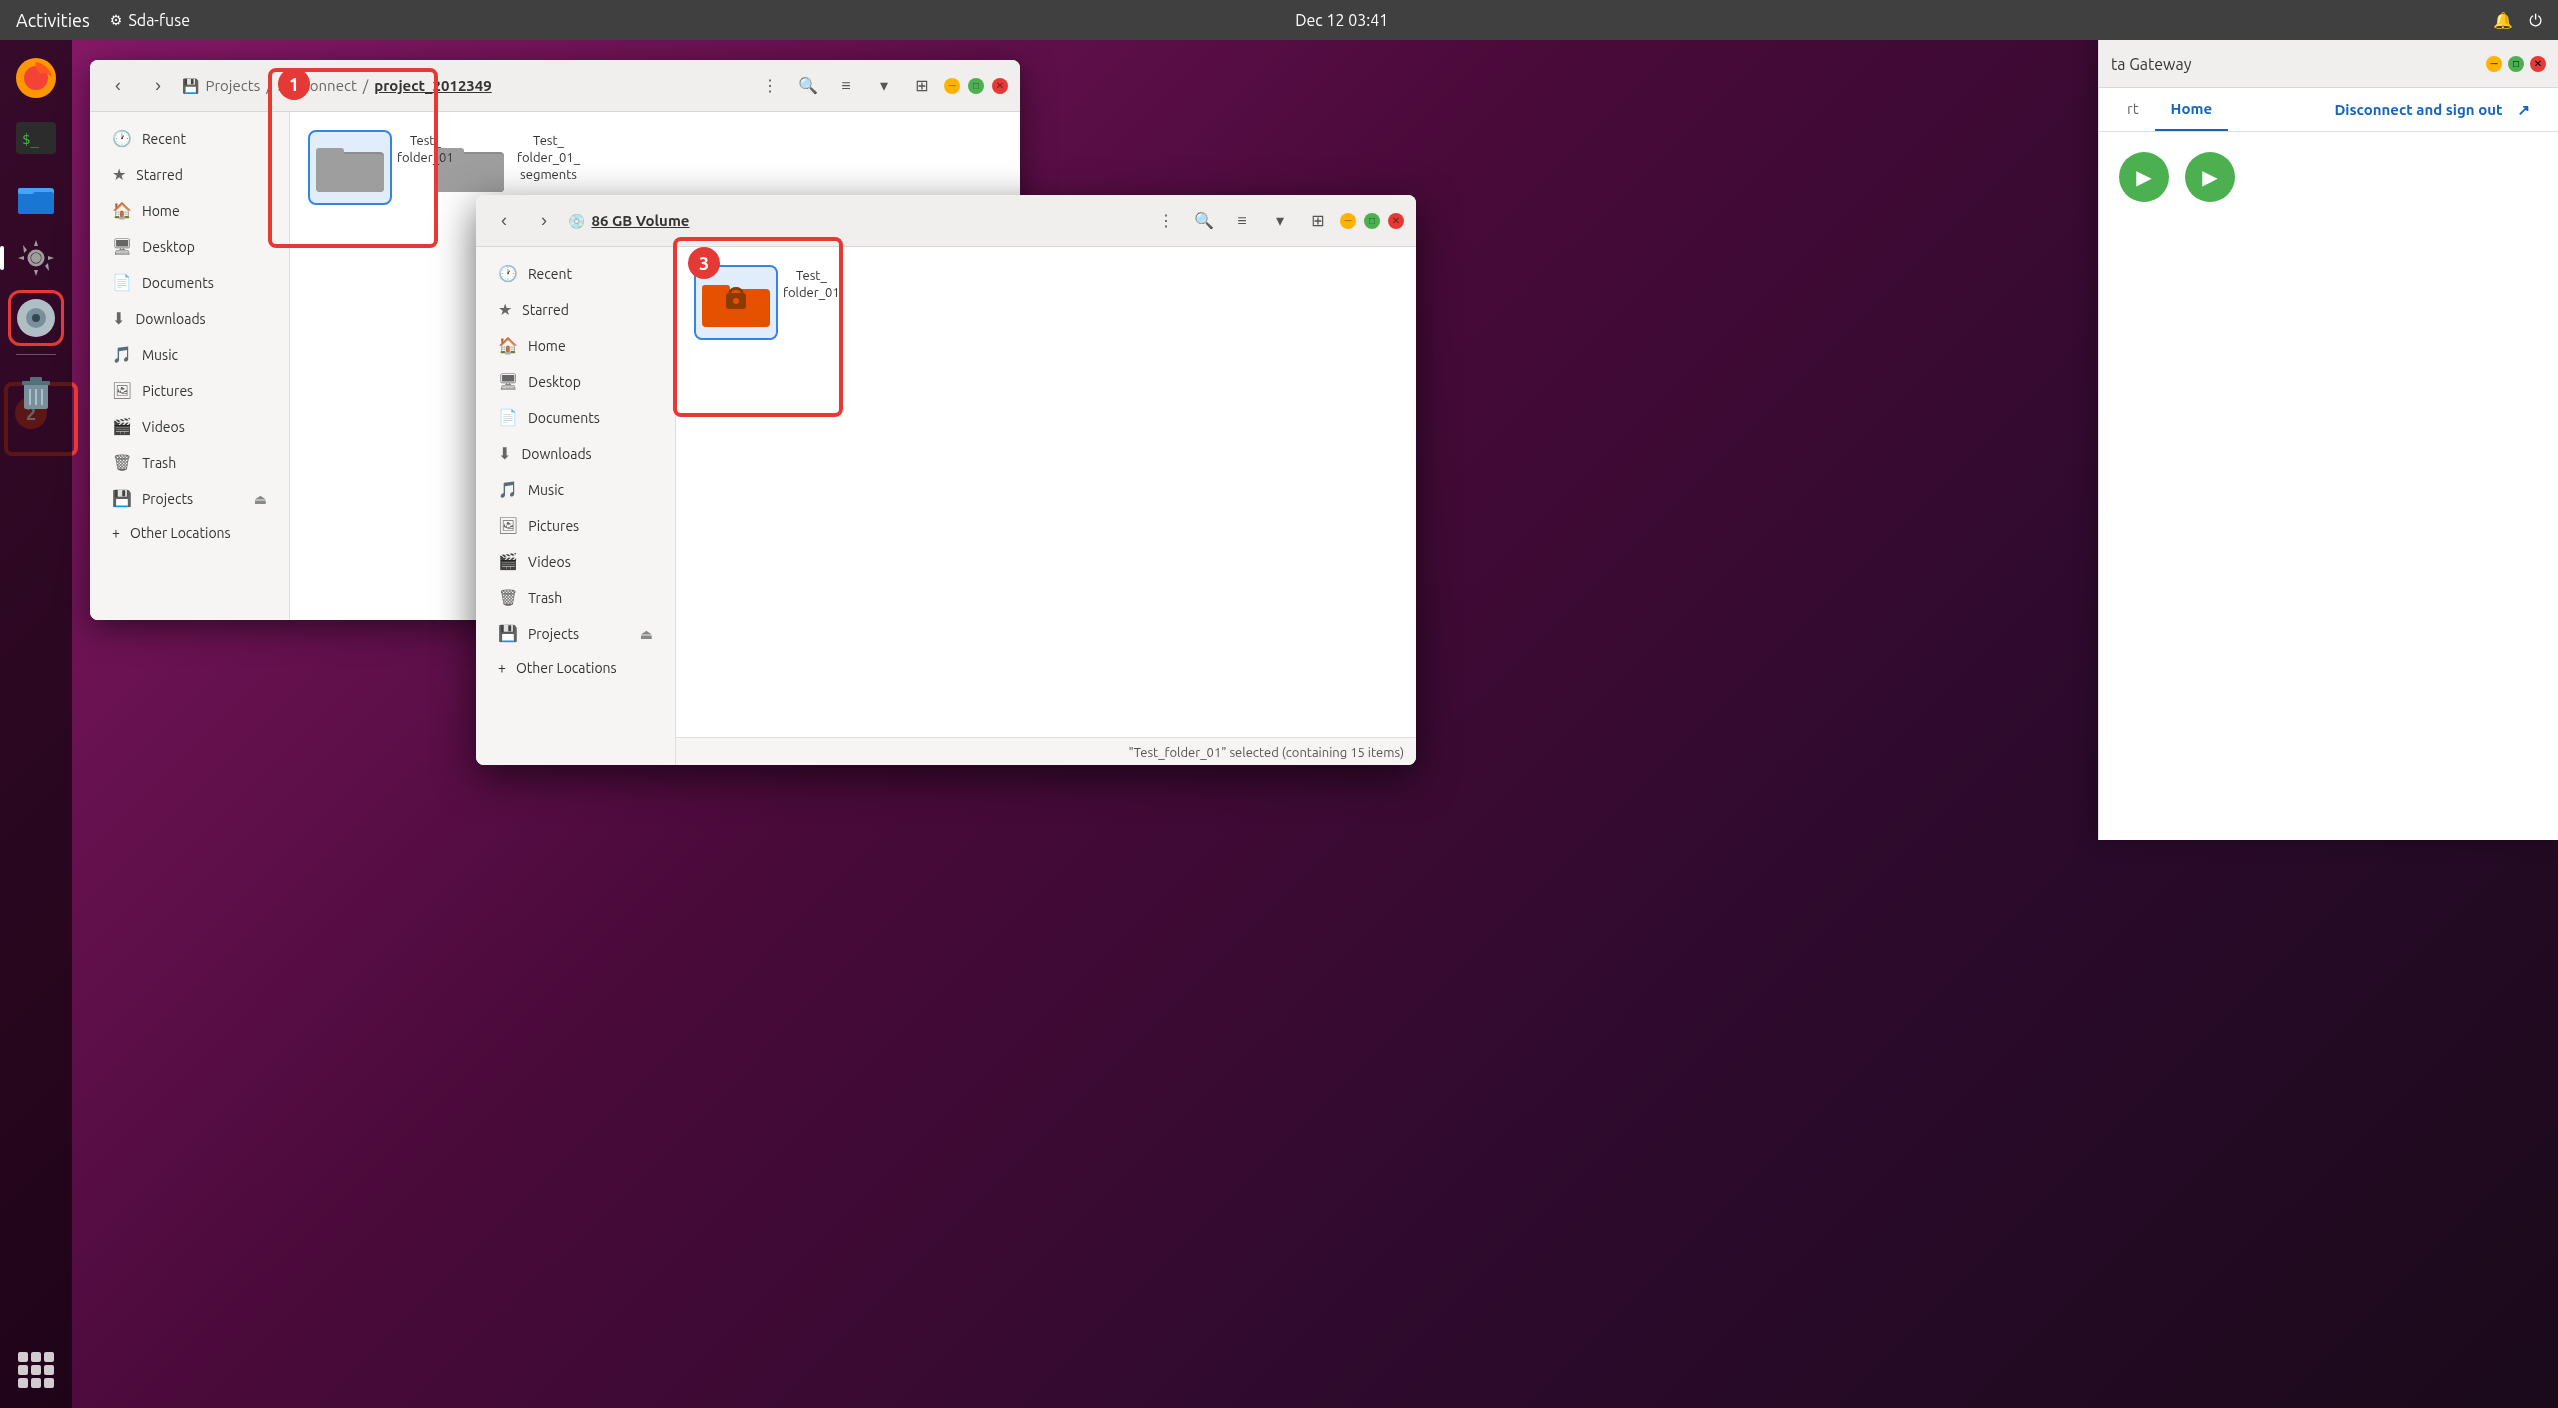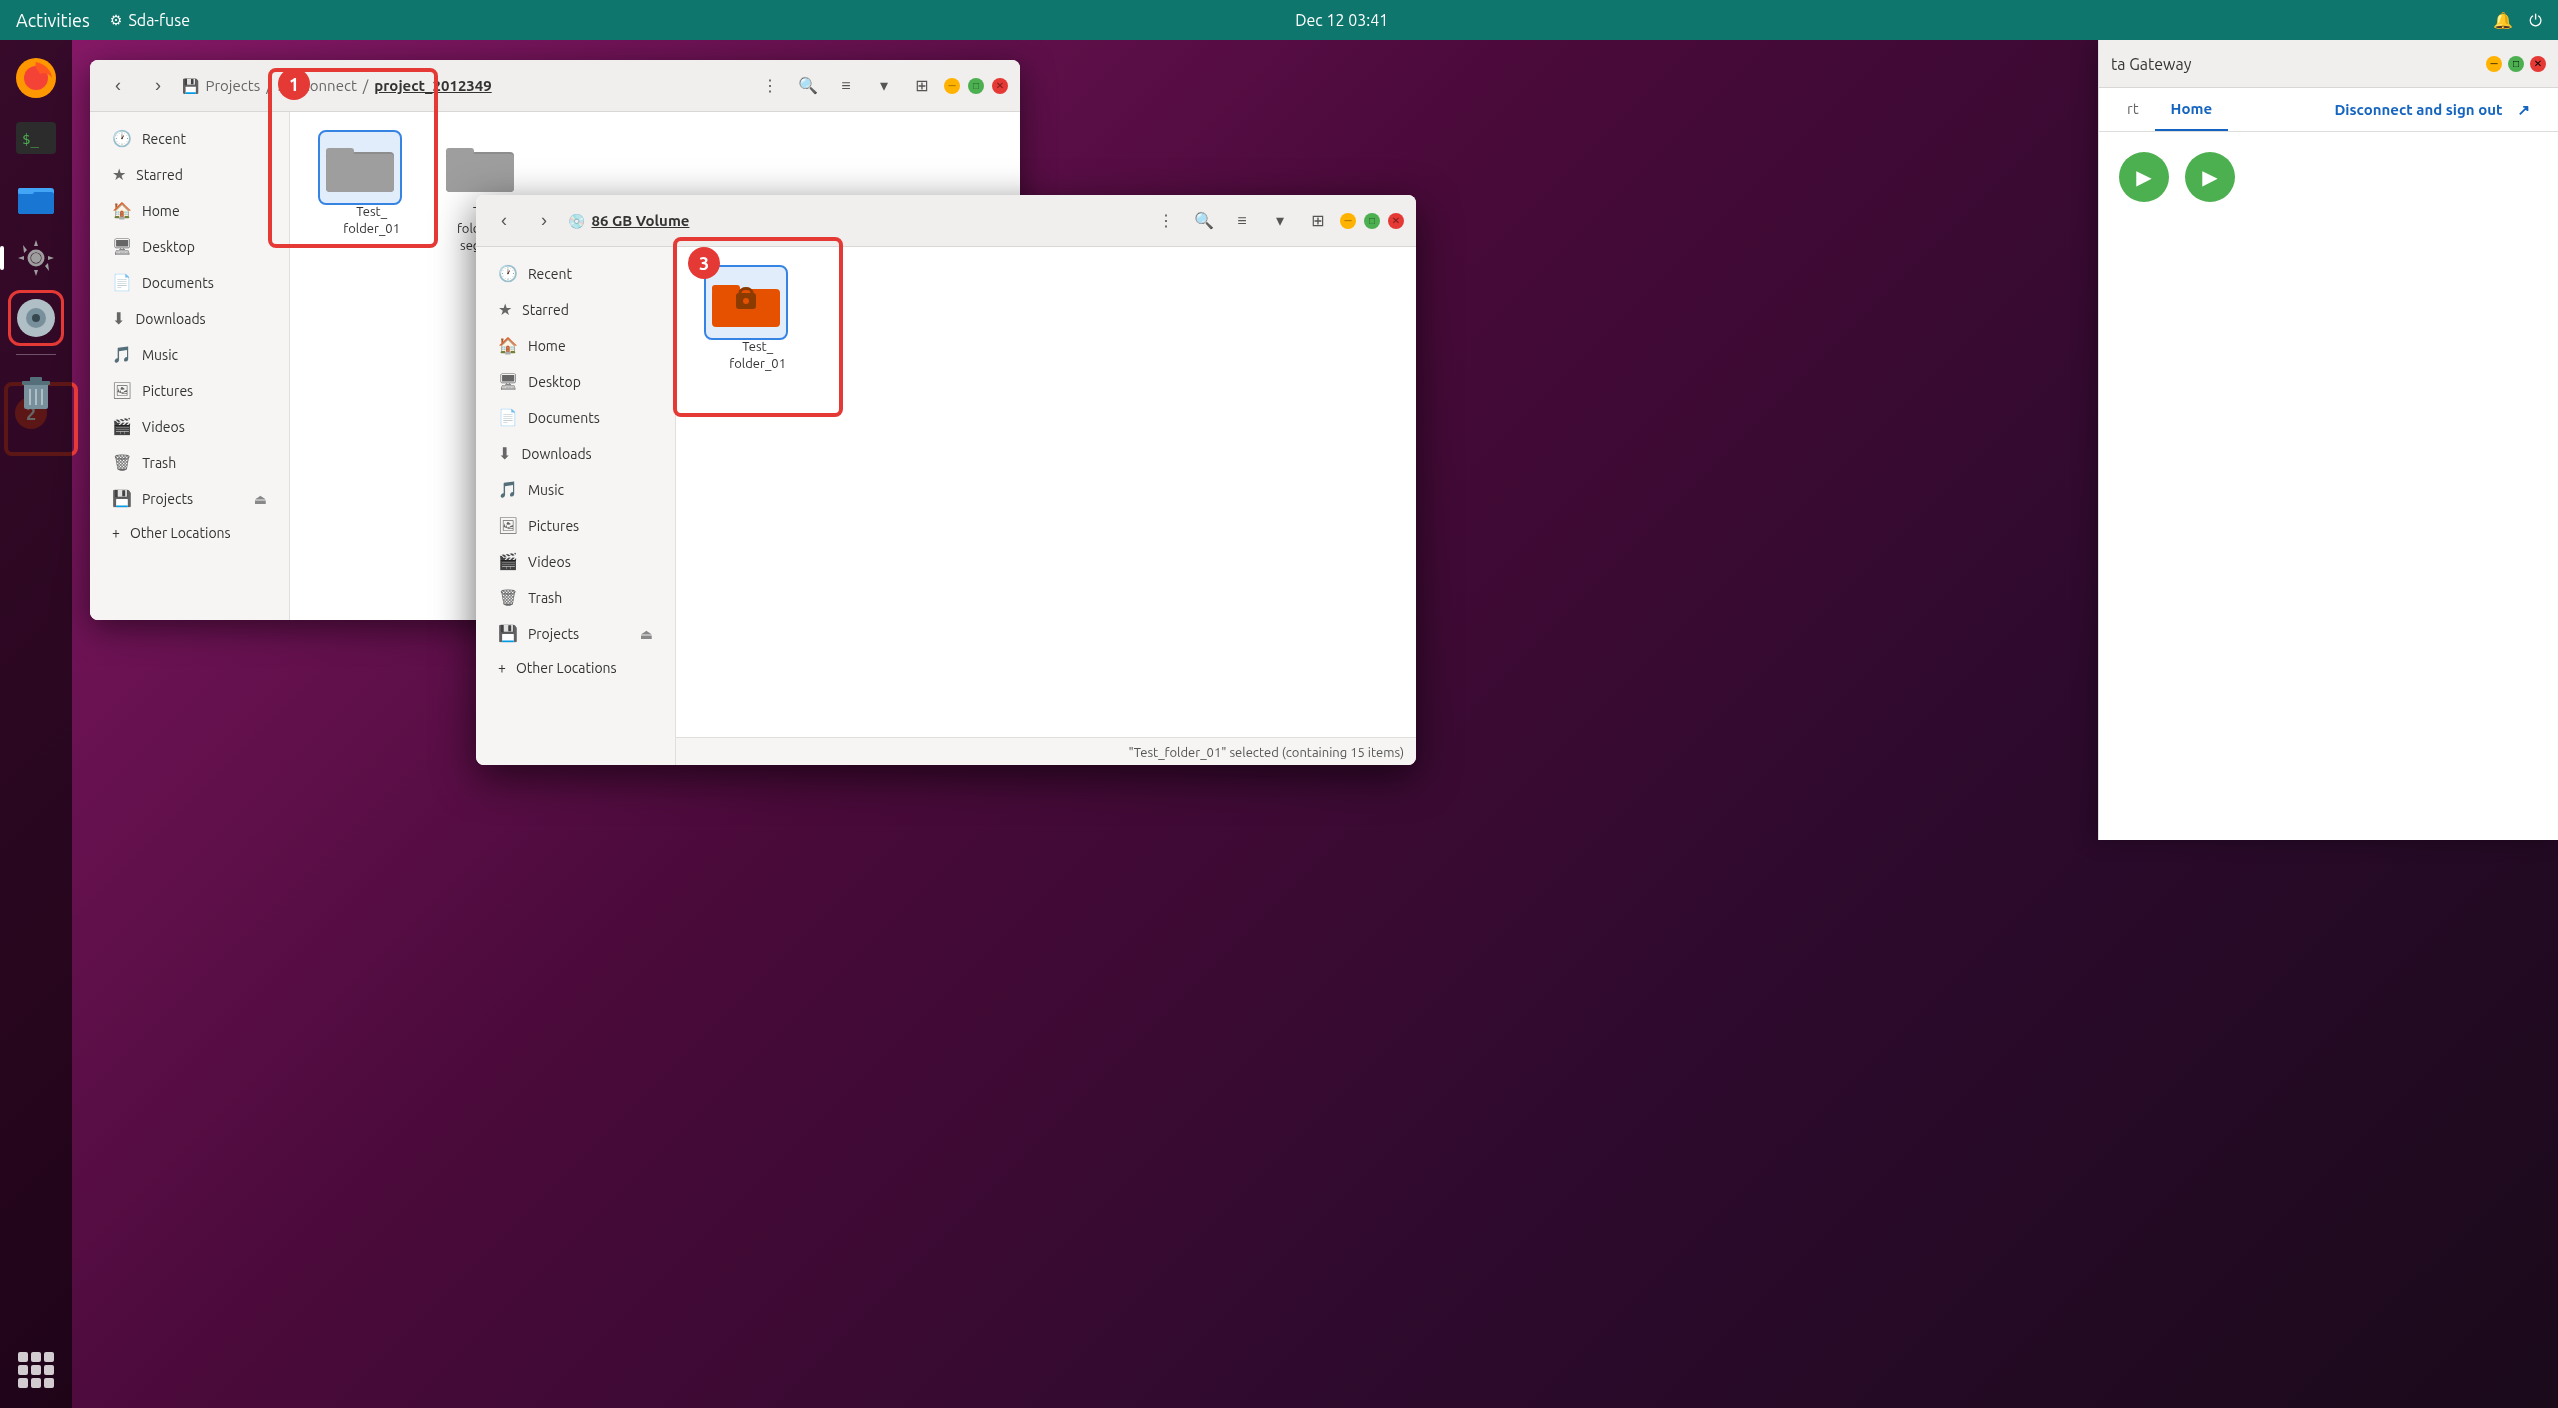--- a/index.html
+++ b/index.html
@@ -10,21 +10,21 @@
       font-family: 'Ubuntu', 'Cantarell', sans-serif;
       overflow: hidden;
       position: relative;
     }
 
     
     .top-bar {
       position: absolute;
       top: 0; left: 0; right: 0;
       height: 40px;
-      background: #0f766e;
+      background: #404040;
       display: flex;
       align-items: center;
       justify-content: space-between;
       padding: 12px 16px;
       z-index: 100;
     }
     .top-bar-left {
       display: flex;
       align-items: center;
       gap: 20px;
@@ -217,23 +217,23 @@
     }
     .fm-content {
       flex: 1;
       padding: 20px;
       display: flex;
       gap: 30px;
       align-items: flex-start;
     }
     .fm-folder {
       display: flex;
-      flex-direction: column;
-      align-items: flex-end;
-      gap: 0;
+      flex-direction: row;
+      align-items: flex-start;
+      gap: 7px;
       width: 90px;
       cursor: pointer;
     }
     .fm-folder-label {
       font-size: 13px;
       text-align: center;
       color: #333;
       line-height: 1.3;
     }
 

